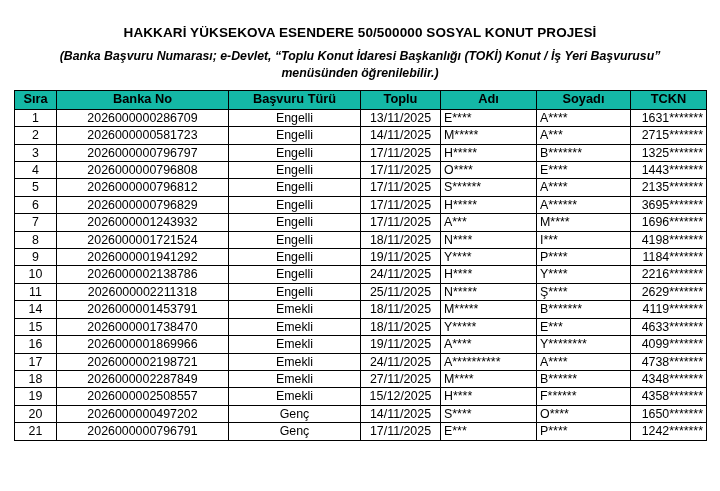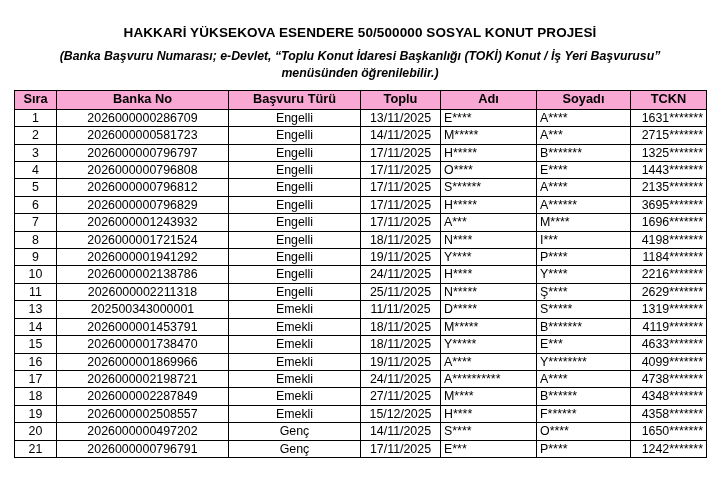--- a/index.html
+++ b/index.html
@@ -62,21 +62,21 @@
     border: 1px solid #000;
     font-size: 12.4px;
     line-height: 1;
     padding: 2px 3px;
     height: 17px;
     box-sizing: border-box;
     overflow: hidden;
     white-space: nowrap;
   }
   table.applicants thead th {
-    background: #f9a8d4;
+    background: #14b8a6;
     font-weight: bold;
     text-align: center;
     font-size: 12.8px;
     height: 19px;
   }
 
   
   col.c-sira   { width: 42px; }
   col.c-banka  { width: 172px; }
   col.c-tur    { width: 132px; }
@@ -222,29 +222,20 @@
           <tr>
             <td class="cell-sira">11</td>
             <td class="cell-banka">2026000002211318</td>
             <td class="cell-tur">Engelli</td>
             <td class="cell-tarih">25/11/2025</td>
             <td class="cell-ad">N*****</td>
             <td class="cell-soyad">Ş****</td>
             <td class="cell-tckn">2629*******</td>
           </tr>
           <tr>
-            <td class="cell-sira">13</td>
-            <td class="cell-banka">202500343000001</td>
-            <td class="cell-tur">Emekli</td>
-            <td class="cell-tarih">11/11/2025</td>
-            <td class="cell-ad">D*****</td>
-            <td class="cell-soyad">S*****</td>
-            <td class="cell-tckn">1319*******</td>
-          </tr>
-          <tr>
             <td class="cell-sira">14</td>
             <td class="cell-banka">2026000001453791</td>
             <td class="cell-tur">Emekli</td>
             <td class="cell-tarih">18/11/2025</td>
             <td class="cell-ad">M*****</td>
             <td class="cell-soyad">B*******</td>
             <td class="cell-tckn">4119*******</td>
           </tr>
           <tr>
             <td class="cell-sira">15</td>

